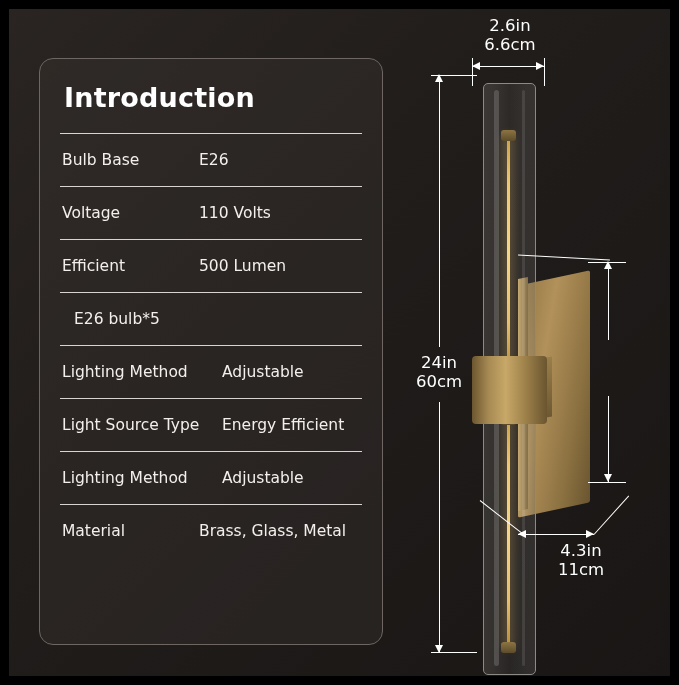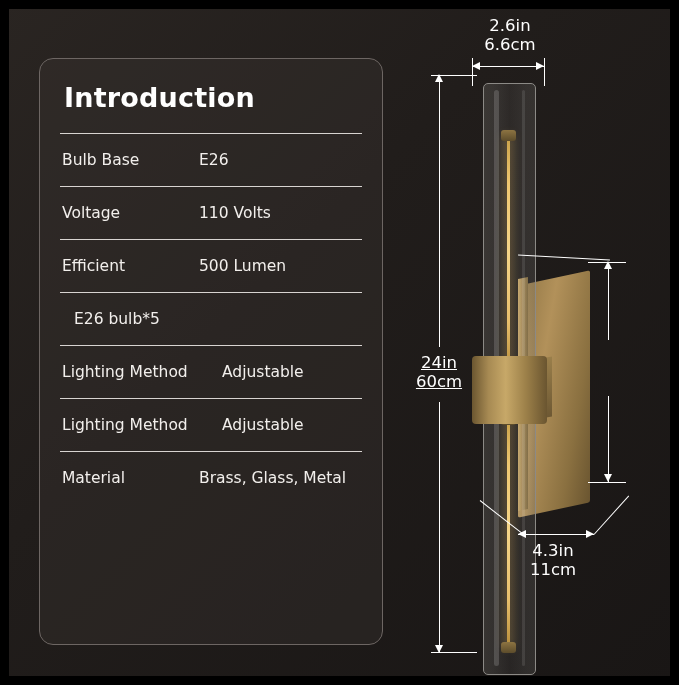--- a/index.html
+++ b/index.html
@@ -244,20 +244,24 @@
         <span class="spec-value">500 Lumen</span>
       </div>
       <div class="spec-row" data-cols="narrow">
         <span class="spec-value">E26 bulb*5</span>
       </div>
       <div class="spec-row" data-cols="wide">
         <span class="spec-label">Lighting Method</span>
         <span class="spec-value">Adjustable</span>
       </div>
       <div class="spec-row" data-cols="wide">
+        <span class="spec-label">Light Source Type</span>
+        <span class="spec-value">Energy Efficient</span>
+      </div>
+      <div class="spec-row" data-cols="wide">
         <span class="spec-label">Lighting Method</span>
         <span class="spec-value">Adjustable</span>
       </div>
       <div class="spec-row" data-cols="narrow">
         <span class="spec-label">Material</span>
         <span class="spec-value">Brass, Glass, Metal</span>
       </div>
     </div>
   </div>
 
@@ -284,41 +288,41 @@
   <div class="dim-text" style="left:455px; top:16px; width:110px;">
     <div>2.6in</div>
     <div>6.6cm</div>
   </div>
   <div class="dim-line h-line" style="left:472px; top:66px; width:72px;"></div>
   <div class="arrow arrow-left" style="left:472px; top:62px;"></div>
   <div class="arrow arrow-right" style="left:536px; top:62px;"></div>
   <div class="dim-line v-line" style="left:472px; top:58px; height:28px;"></div>
   <div class="dim-line v-line" style="left:544px; top:58px; height:28px;"></div>
 
-  <div class="dim-text" style="left:400px; top:353px; width:78px;text-decoration:underline;">
+  <div class="dim-text" style="left:400px; top:353px; width:78px;">
     <div>24in</div>
     <div>60cm</div>
   </div>
   <div class="dim-line v-line" style="left:439px; top:75px; height:272px;"></div>
   <div class="dim-line v-line" style="left:439px; top:402px; height:250px;"></div>
   <div class="arrow arrow-up" style="left:435px; top:74px;"></div>
   <div class="arrow arrow-down" style="left:435px; top:645px;"></div>
   <div class="dim-line h-line" style="left:431px; top:75px; width:46px;"></div>
   <div class="dim-line h-line" style="left:431px; top:652px; width:46px;"></div>
 
   <div class="dim-line v-line" style="left:608px; top:262px; height:78px;"></div>
   <div class="dim-line v-line" style="left:608px; top:396px; height:86px;"></div>
   <div class="arrow arrow-up" style="left:604px; top:261px;"></div>
   <div class="arrow arrow-down" style="left:604px; top:474px;"></div>
   <div class="dim-line h-line" style="left:588px; top:262px; width:38px;"></div>
   <div class="dim-line h-line" style="left:588px; top:482px; width:38px;"></div>
 
   <div class="dim-line h-line" style="left:518px; top:257px; width:92px; transform:rotate(3deg);"></div>
 
-  <div class="dim-text" style="left:505px; top:541px; width:96px;">
+  <div class="dim-text" style="left:533px; top:541px; width:96px;">
     <div>4.3in</div>
     <div>11cm</div>
   </div>
   <div class="dim-line h-line" style="left:518px; top:534px; width:76px;"></div>
   <div class="arrow arrow-left" style="left:518px; top:530px;"></div>
   <div class="arrow arrow-right" style="left:586px; top:530px;"></div>
 
   <div class="dim-line" style="left:480px; top:500px; width:56px; height:1px; transform:rotate(38deg); transform-origin:left center;"></div>
   <div class="dim-line" style="left:594px; top:534px; width:52px; height:1px; transform:rotate(-48deg); transform-origin:left center;"></div>
 

